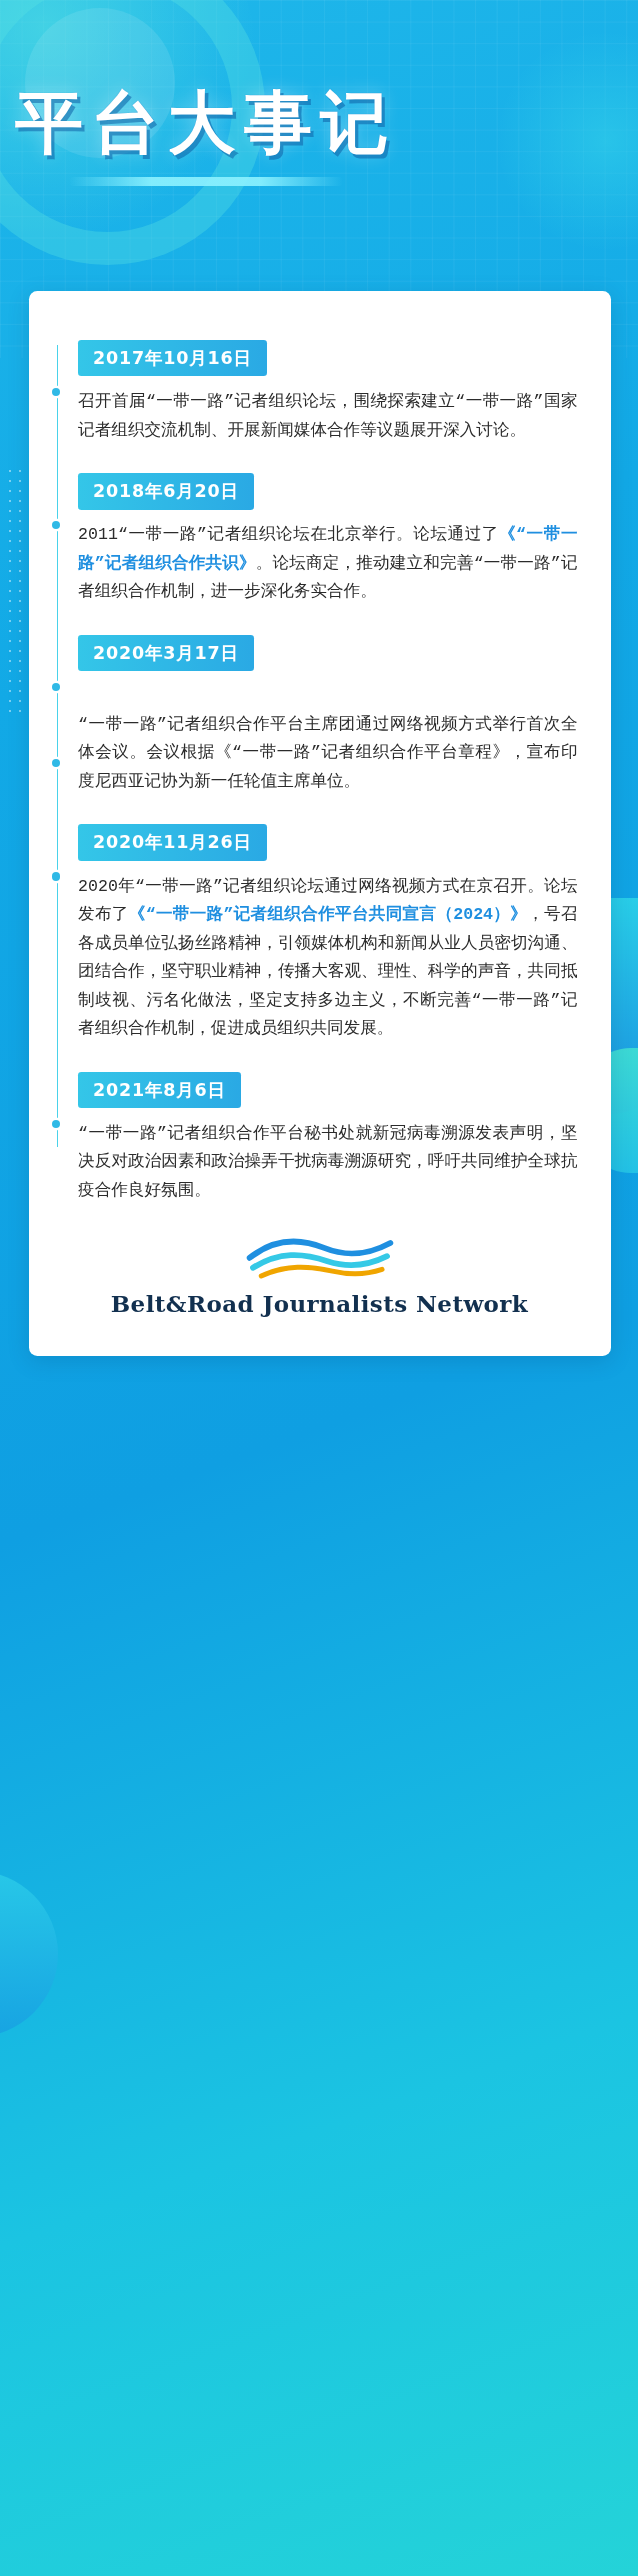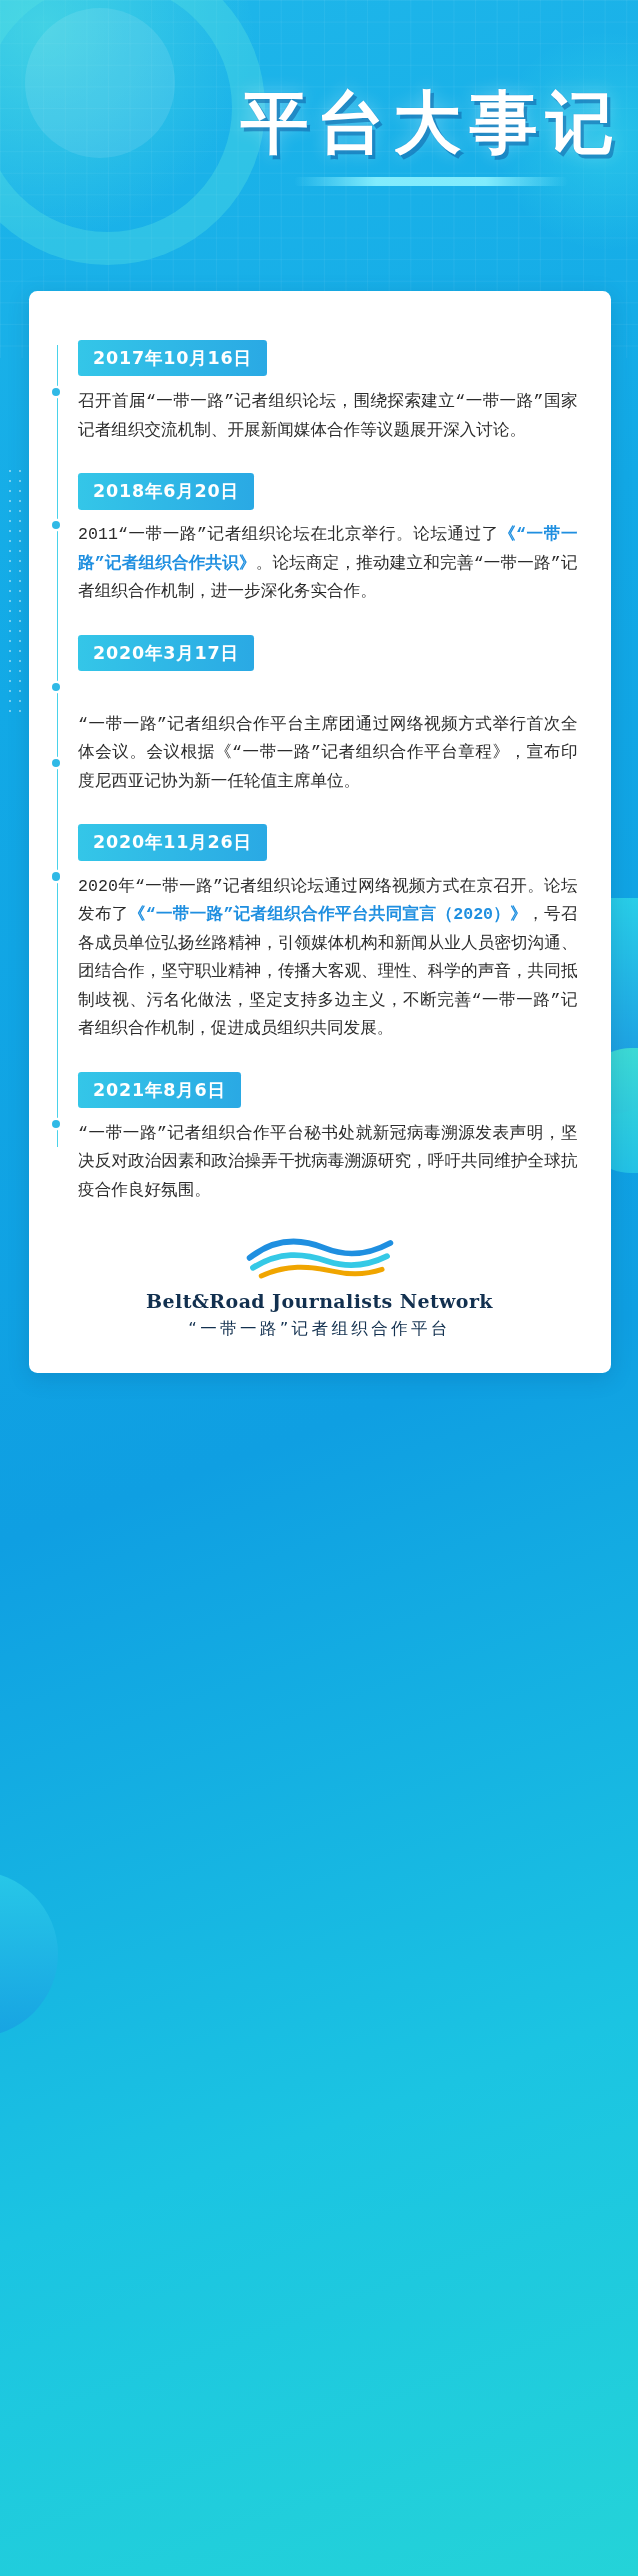--- a/index.html
+++ b/index.html
@@ -97,21 +97,21 @@
   
   .header {
     position: relative;
     height: 291px;
   }
   .title-wrap {
     position: absolute;
     left: 0;
     top: 73px;
     width: 637px;
-    text-align: right;
+    text-align: left;
   }
   .main-title {
     display: inline-block;
     font-family: "DejaVu Sans", sans-serif;
     font-size: 68px;
     font-weight: bold;
     letter-spacing: 8.3px;
     color: #ffffff;
     text-shadow:
       0 0 0.8px #0b7fc4,
@@ -197,21 +197,21 @@
   .footer {
     margin-top: 21.6px;
     text-align: center;
   }
   .logo-mark {
     display: block;
     margin: 0 auto 8.3px auto;
   }
   .footer-en {
     font-family: "DejaVu Serif", serif;
-    font-size: 19px;
+    font-size: 23px;
     font-weight: bold;
     color: #12304f;
     letter-spacing: 0.4px;
     margin-bottom: 6.7px;
   }
   .footer-cn {
     font-family: "DejaVu Sans", sans-serif;
     font-size: 16.6px;
     color: #12304f;
     letter-spacing: 3.3px;
@@ -261,36 +261,35 @@
       <div class="event">
         <div class="date-badge">2020年3月17日</div>
       </div>
 
       <div class="event">
         <div class="event-body"><span>“一带一路”记者组织合作平台主席团通过网络视频方式举行首次全体会议。会议根据《“一带一路”记者组织合作平台章程》，宣布印度尼西亚记协为新一任轮值主席单位。</span></div>
       </div>
 
       <div class="event">
         <div class="date-badge">2020年11月26日</div>
-        <div class="event-body"><span>2020年“一带一路”记者组织论坛通过网络视频方式在京召开。论坛发布了</span><span class="hl">《“一带一路”记者组织合作平台共同宣言（2020）》</span><span>，号召各成员单位弘扬丝路精神，引领媒体机构和新闻从业人员密切沟通、团结合作，坚守职业精神，传播大客观、理性、科学的声音，共同抵制歧视、污名化做法，坚定支持多边主义，不断完善“一带一路”记者组织合作机制，促进成员组织共同发展。</span></div>
+        <div class="event-body"><span>2020年“一带一路”记者组织论坛通过网络视频方式在京召开。论坛发布了</span><span class="hl">《“一带一路”记者组织合作平台共同宣言（2024）》</span><span>，号召各成员单位弘扬丝路精神，引领媒体机构和新闻从业人员密切沟通、团结合作，坚守职业精神，传播大客观、理性、科学的声音，共同抵制歧视、污名化做法，坚定支持多边主义，不断完善“一带一路”记者组织合作机制，促进成员组织共同发展。</span></div>
       </div>
 
       <div class="event">
         <div class="date-badge">2021年8月6日</div>
         <div class="event-body"><span>“一带一路”记者组织合作平台秘书处就新冠病毒溯源发表声明，坚决反对政治因素和政治操弄干扰病毒溯源研究，呼吁共同维护全球抗疫合作良好氛围。</span></div>
       </div>
 
     </div>
 
     <div class="footer">
       <svg class="logo-mark" width="158" height="48" viewBox="0 0 190 58">
         <path d="M10,30 C40,6 70,6 100,18 C125,28 150,28 180,12" stroke="#1f8fe0" stroke-width="7" fill="none" stroke-linecap="round"></path>
         <path d="M14,42 C46,22 74,24 104,34 C128,42 152,40 176,28" stroke="#35c9e6" stroke-width="7" fill="none" stroke-linecap="round"></path>
         <path d="M24,52 C54,38 82,40 110,46 C132,51 152,50 170,44" stroke="#f0a500" stroke-width="6" fill="none" stroke-linecap="round"></path>
       </svg>
       <div class="footer-en">Belt&amp;Road Journalists Network</div>
-      <div class="footer-cn">“一带一路”记者组织合作平台</div>
     </div>
   </div>
 
   <div class="bottom-space"></div>
 </div>
 
 
 </body></html>

